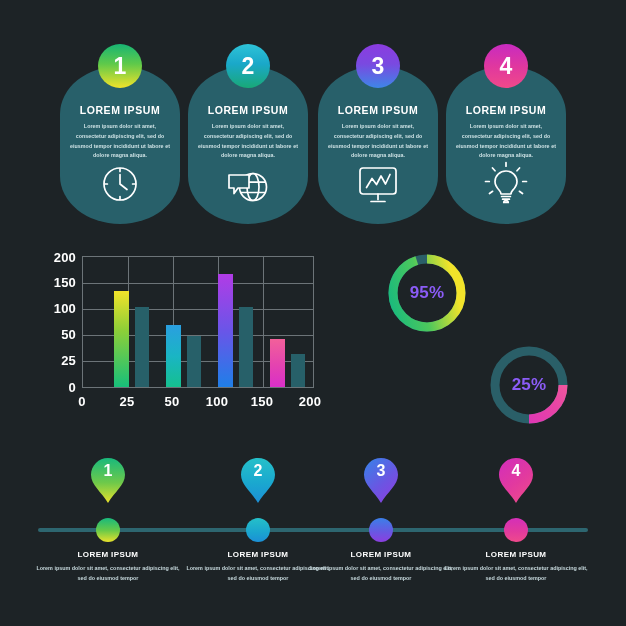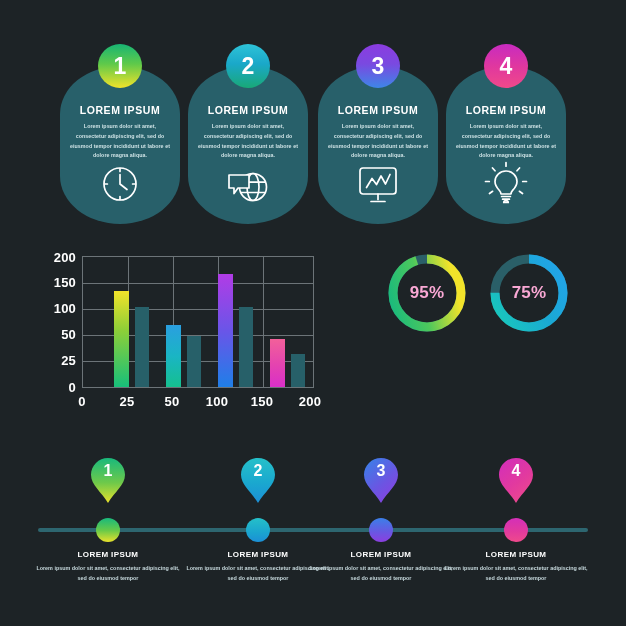--- a/index.html
+++ b/index.html
@@ -182,21 +182,21 @@
   .donut-3 { left: 104px; top: 92px; }
   .donut svg { display: block; }
   .donut-label {
     position: absolute;
     left: 0; right: 0; top: 0; bottom: 0;
     display: flex;
     align-items: center;
     justify-content: center;
     font-size: 17px;
     font-weight: bold;
-    color: #f9a8d4;
+    color: #8b5cf6;
     letter-spacing: 0.2px;
   }
 
   
   .timeline {
     position: absolute;
     left: 0;
     top: 452px;
     width: 626px;
     height: 150px;
@@ -397,36 +397,36 @@
             <stop offset="50%" stop-color="#4dc85c"></stop>
             <stop offset="100%" stop-color="#f2e32a"></stop>
           </linearGradient>
         </defs>
         <circle cx="43" cy="43" r="34" fill="none" stroke="#2a5f68" stroke-width="9"></circle>
         <circle cx="43" cy="43" r="34" fill="none" stroke="url(#dg0)" stroke-width="9" stroke-dasharray="202.9 10.7" transform="rotate(-90 43 43)"></circle>
       </svg>
       <div class="donut-label">95%</div>
     </div>
 
-    <div class="donut donut-1">
+
+
+    <div class="donut donut-3">
       <svg width="86" height="86" viewBox="0 0 86 86">
         <defs>
-          <linearGradient id="dg1" x1="0.2" y1="0" x2="0.8" y2="1">
-            <stop offset="0%" stop-color="#19c6bd"></stop>
-            <stop offset="55%" stop-color="#1aa8d4"></stop>
-            <stop offset="100%" stop-color="#22a4e8"></stop>
+          <linearGradient id="dg3" x1="0.85" y1="0" x2="0.15" y2="1">
+            <stop offset="0%" stop-color="#d62fbf"></stop>
+            <stop offset="60%" stop-color="#e844a5"></stop>
+            <stop offset="100%" stop-color="#f2609a"></stop>
           </linearGradient>
         </defs>
         <circle cx="43" cy="43" r="34" fill="none" stroke="#2a5f68" stroke-width="9"></circle>
-        <circle cx="43" cy="43" r="34" fill="none" stroke="url(#dg1)" stroke-width="9" stroke-dasharray="160.2 53.4" transform="rotate(-90 43 43)"></circle>
+        <circle cx="43" cy="43" r="34" fill="none" stroke="url(#dg3)" stroke-width="9" stroke-dasharray="53.4 160.2" transform="rotate(-90 43 43) scale(-1,1) translate(-86,0)"></circle>
       </svg>
-      <div class="donut-label">75%</div>
-    </div>
-
-
+      <div class="donut-label">25%</div>
+    </div>
 
   </div>
 
   <div class="timeline">
     <div class="tl-line"></div>
 
     <div class="tl-item tl-0">
       <div class="tl-pin">
         <svg width="34" height="46" viewBox="0 0 34 46">
           <defs>

